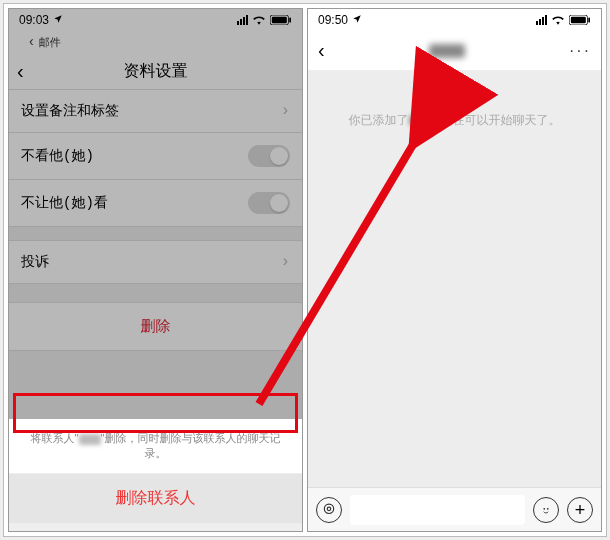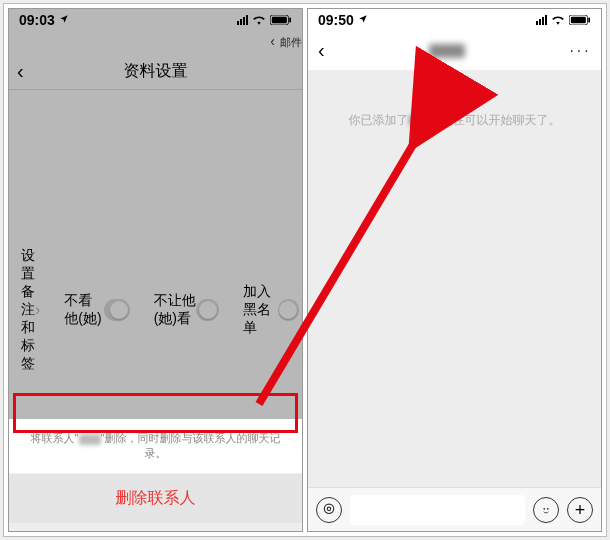--- a/index.html
+++ b/index.html
@@ -32,43 +32,42 @@
     position: relative;
     overflow: hidden;
   }
   
   .status {
     height: 22px;
     display: flex;
     align-items: center;
     justify-content: space-between;
     padding: 0 10px;
-    font-size: 14px;
-    font-weight: 700;
+    font-size: 12px;
+    font-weight: 400;
     color: #000;
   }
   .status .left, .status .right { display: flex; align-items: center; gap: 4px; }
   .status .loc { font-size: 10px; }
   .sig { display: inline-flex; align-items: flex-end; gap: 1px; }
   .sig i { width: 2px; background:#000; display:inline-block;}
   .sig i:nth-child(1){height:4px;} .sig i:nth-child(2){height:6px;}
   .sig i:nth-child(3){height:8px;} .sig i:nth-child(4){height:10px;}
   .wifi svg, .batt svg { display: block; }
   
   .dim-layer {
     position: absolute;
     inset: 0;
     background: rgba(0,0,0,0.28);
     pointer-events: none;
   }
   .navback {
     font-size: 11px;
     color: #333;
-    padding: 2px 0;
-    text-align: right;
+    padding: 2px 20px;
   }
   .navback::before { content:"‹"; font-size:14px; margin-right:2px; }
   .header {
     height: 38px;
     display:flex;
     align-items:center;
     justify-content:center;
     font-size: 16px;
     font-weight: 500;
     position: relative;
@@ -210,42 +209,38 @@
 
     <div class="navback">
       <span>邮件</span>
     </div>
 
     <div class="header">
       <span class="back">‹</span>
       <span>资料设置</span>
     </div>
 
-    <div class="bg-gray" style="display:flex; ">
+    <div class="bg-gray" style="display:flex; flex-direction:column;font-family:Liberation Mono, monospace;">
       <div class="cell">
         <span>设置备注和标签</span>
         <span class="chevron">›</span>
       </div>
 
 
       <div class="cell">
         <span>不看他(她)</span>
         <span class="toggle"></span>
       </div>
       <div class="cell">
         <span>不让他(她)看</span>
         <span class="toggle"></span>
       </div>
 
       <div style="height:14px;"></div>
 
-      <div class="cell">
-        <span>加入黑名单</span>
-        <span class="toggle"></span>
-      </div>
       <div class="cell">
         <span>投诉</span>
         <span class="chevron">›</span>
       </div>
 
       <div style="height:18px;"></div>
 
       <div class="delete-row">
         <span>删除</span>
       </div>

